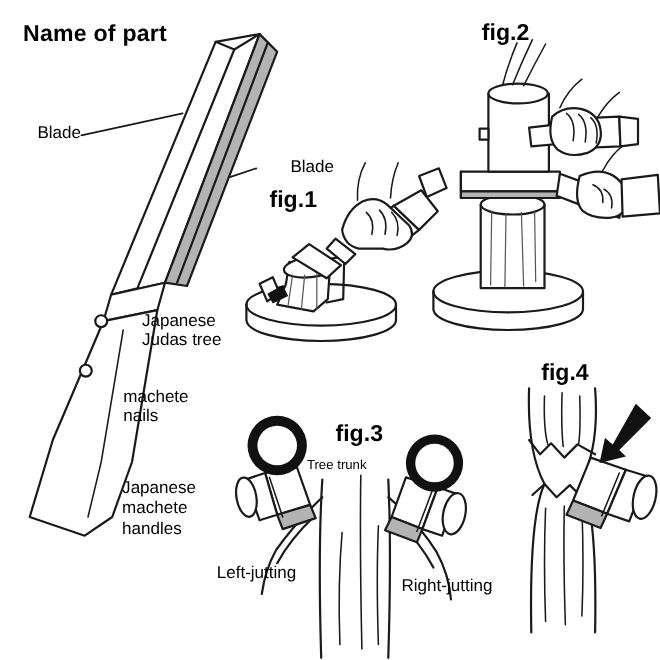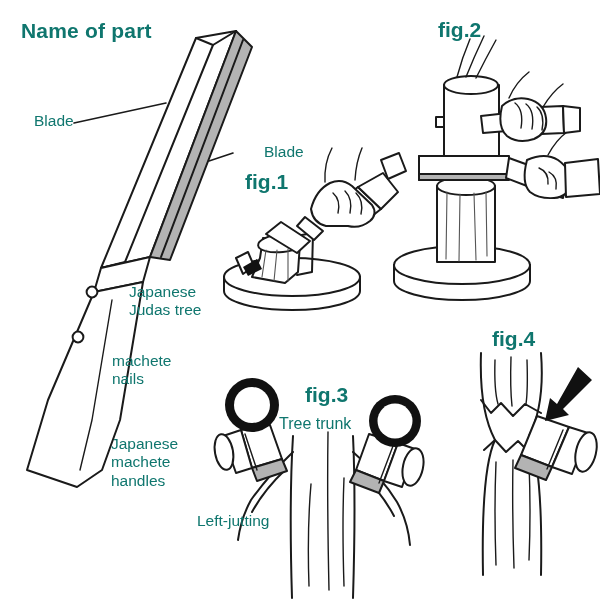--- a/index.html
+++ b/index.html
@@ -21,38 +21,38 @@
   }
   #art {
     position: absolute;
     left: 0;
     top: 0;
     width: 600px;
     height: 600px;
   }
   .lbl {
     position: absolute;
-    color: #0f766e;
+    color: #000000;
     white-space: pre;
     line-height: 1.18;
   }
   .lbl-title {
     font-size: 21px;
     font-weight: bold;
     letter-spacing: 0.2px;
   }
   .lbl-fig {
     font-size: 21px;
     font-weight: bold;
   }
   .lbl-part {
     font-size: 15.5px;
   }
   .lbl-note {
-    font-size: 16px;
+    font-size: 12px;
     text-align: center;
   }
   .lbl-jut {
     font-size: 15.5px;
   }
 </style>
 </head>
 <body>
 
 <div id="stage">
@@ -249,14 +249,15 @@
   <div class="lbl lbl-fig" style="left:438px; top:18px;">fig.2</div>
 
   <div class="lbl lbl-fig" style="left:305px; top:383px;">fig.3</div>
 
   <div class="lbl lbl-fig" style="left:492px; top:327px;">fig.4</div>
 
   <div class="lbl lbl-note" style="left:279px; top:415px;">Tree trunk</div>
 
   <div class="lbl lbl-jut" style="left:197px; top:512px;">Left-jutting</div>
 
+  <div class="lbl lbl-jut" style="left:365px; top:524px;">Right-jutting</div>
 
 </div>
 
 </body></html>

